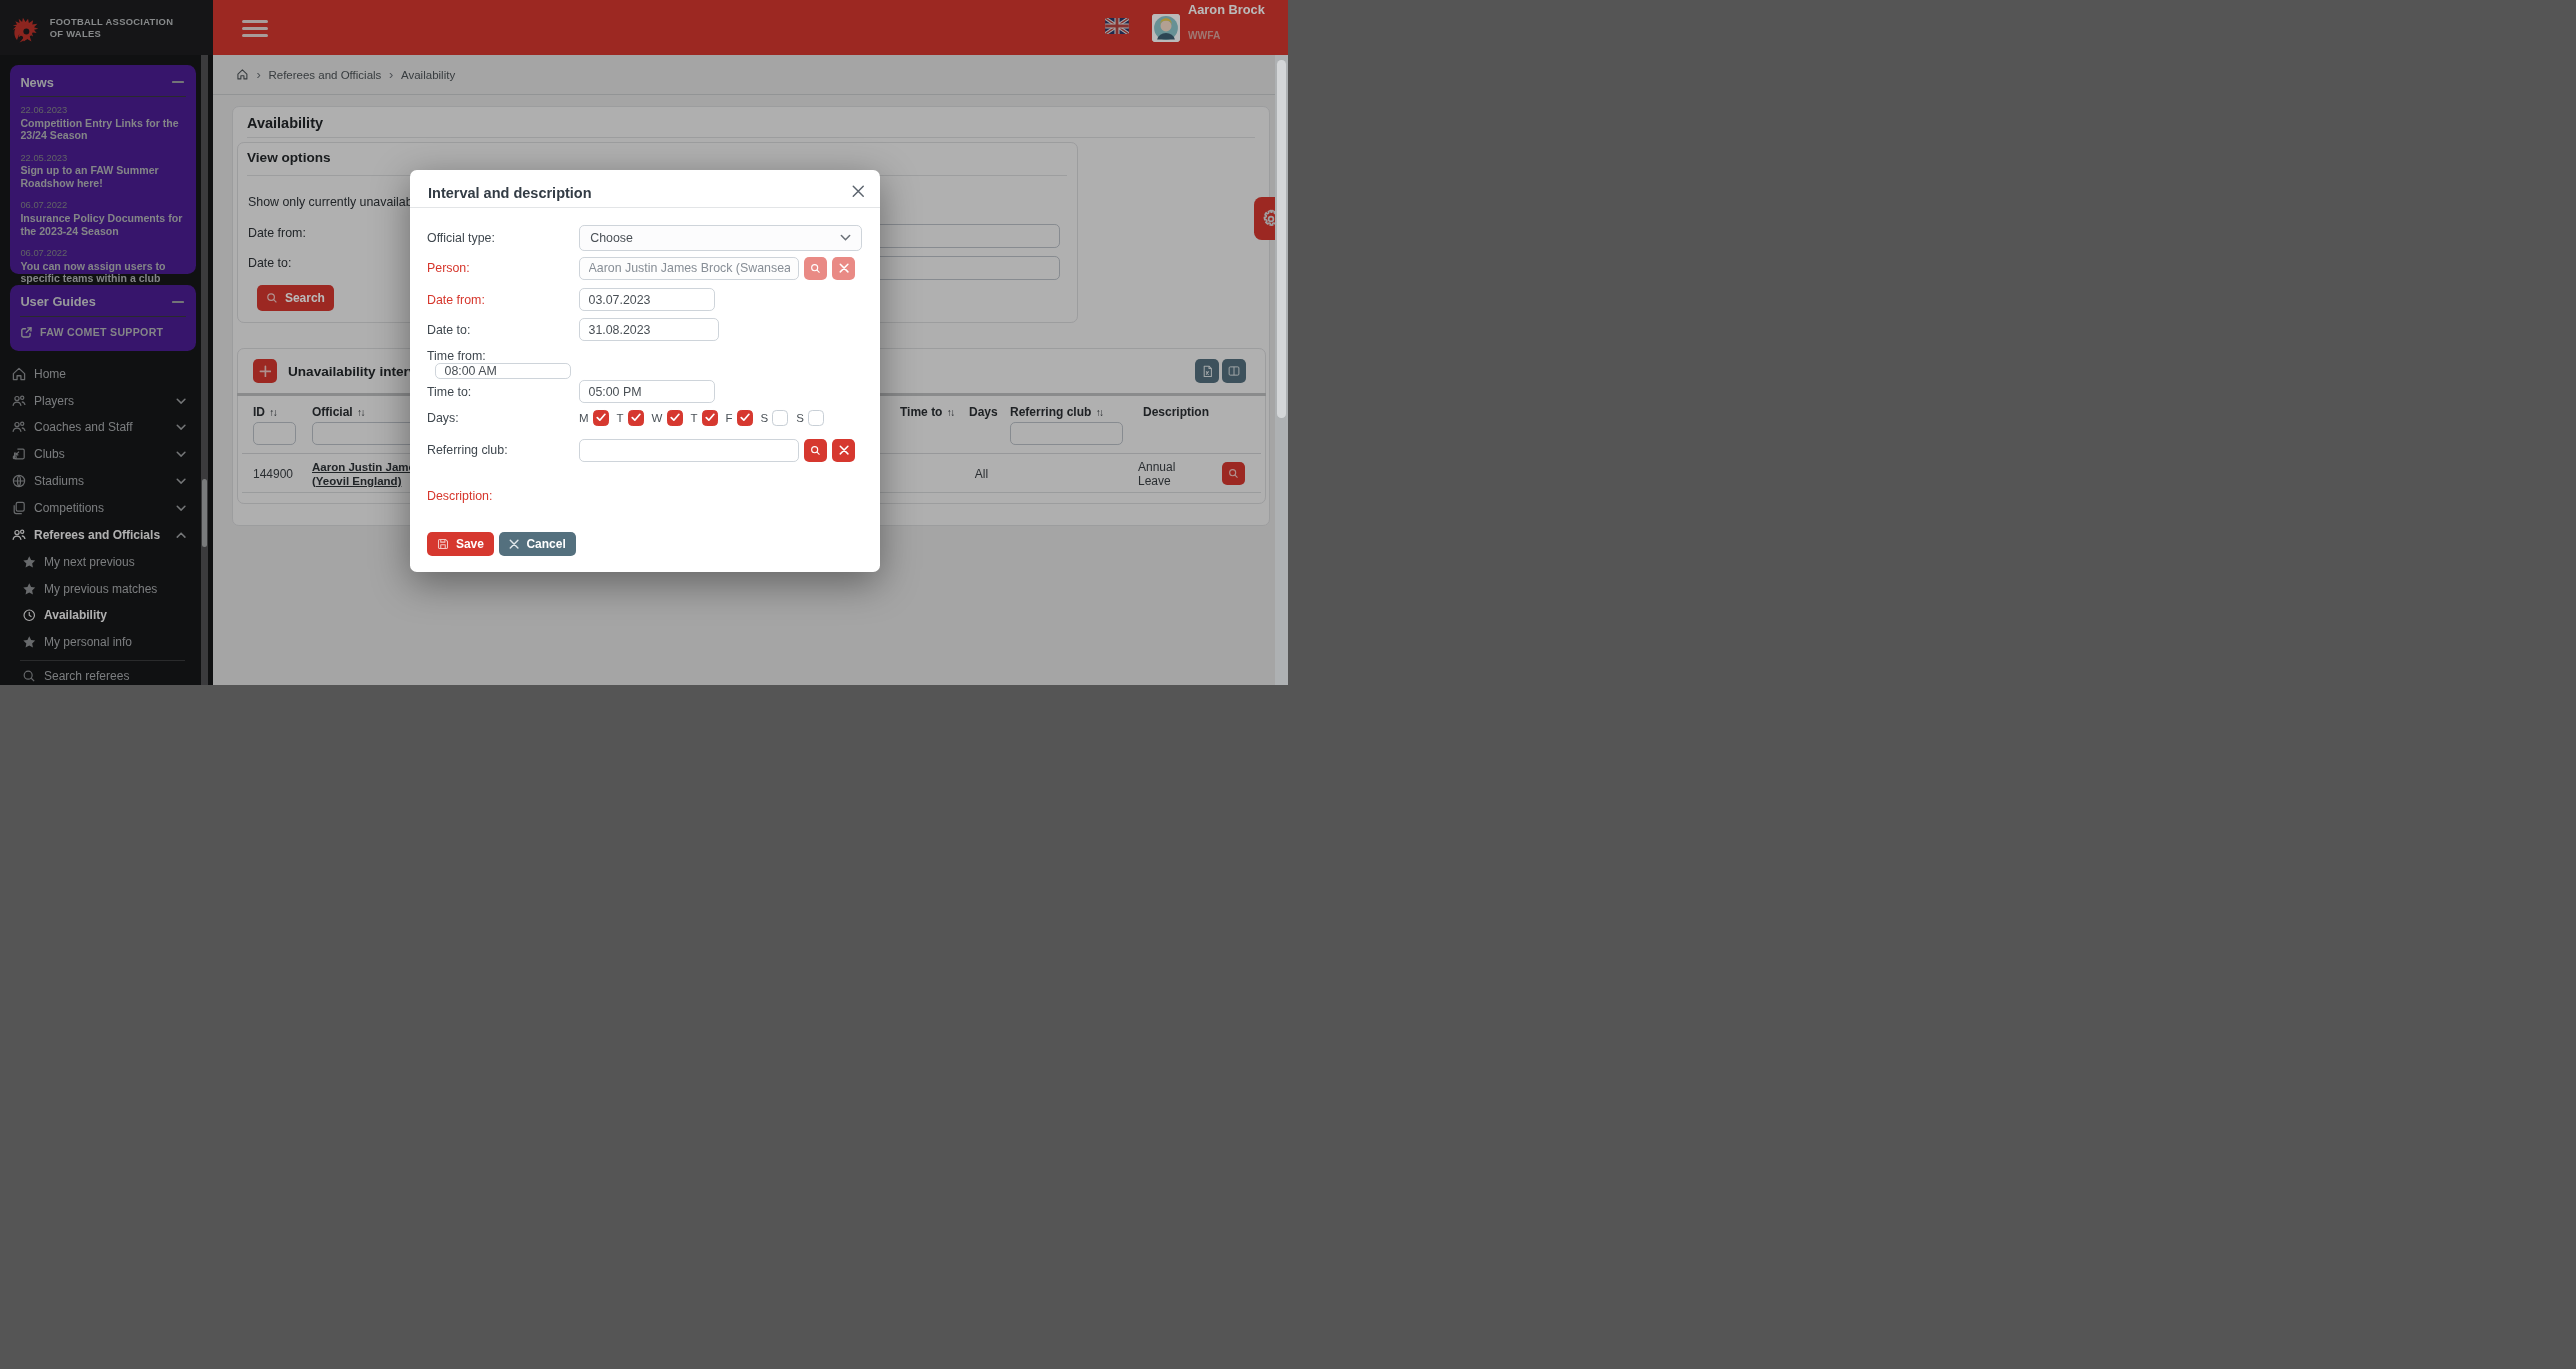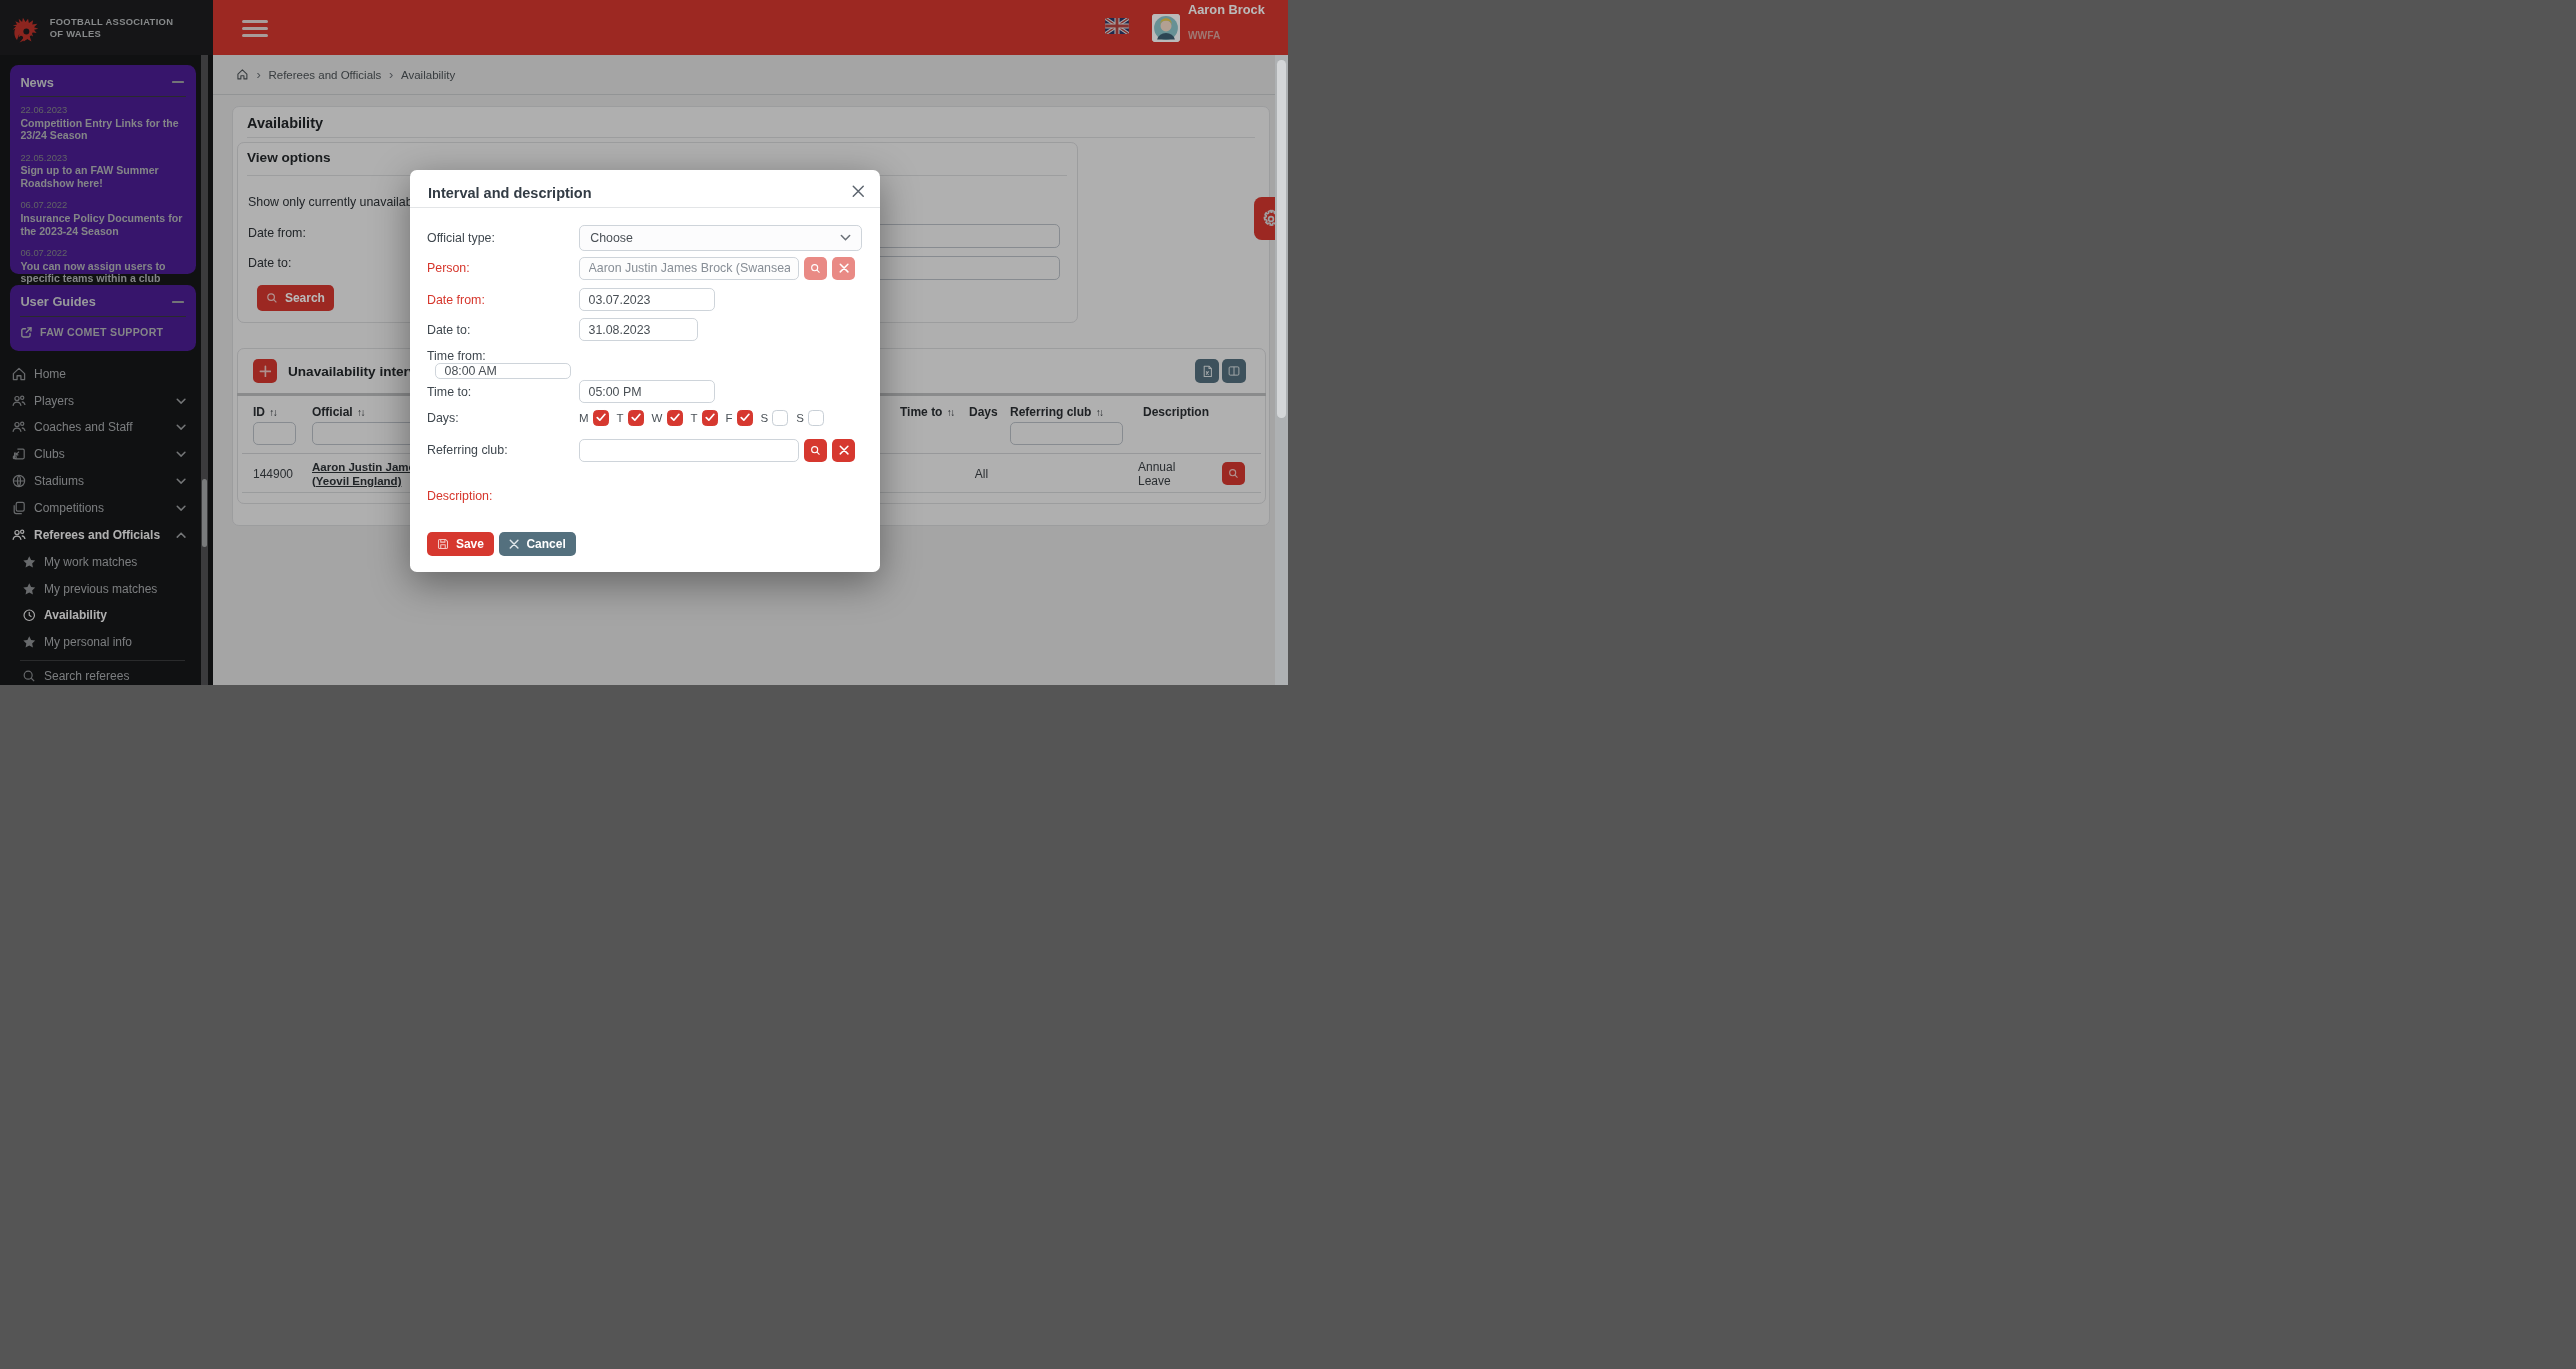--- a/index.html
+++ b/index.html
@@ -275,21 +275,21 @@
             <path d="M1.5 6 6 1.5 10.5 6"></path>
           </svg>
         </span>
     </div>
     <div class="nav-item sub" style="top:496px;">
       <span class="ic">
           <svg viewBox="0 0 20 20" fill="currentColor">
             <path d="M10 1.8l2.5 5.2 5.7.7-4.2 4 1.1 5.6L10 14.5l-5.1 2.8 1.1-5.6-4.2-4 5.7-.7z"></path>
           </svg>
         </span>
-      <span class="lbl">My work matches</span>
+      <span class="lbl">My next previous</span>
     </div>
     <div class="nav-item sub" style="top:523px;">
       <span class="ic">
           <svg viewBox="0 0 20 20" fill="currentColor">
             <path d="M10 1.8l2.5 5.2 5.7.7-4.2 4 1.1 5.6L10 14.5l-5.1 2.8 1.1-5.6-4.2-4 5.7-.7z"></path>
           </svg>
         </span>
       <span class="lbl">My previous matches</span>
     </div>
     <div class="nav-item sub strong" style="top:549px;">
@@ -475,21 +475,21 @@
       </button>
     </div>
 
     <div class="mrow" style="top:118px;height:23px;">
       <span class="mlabel req">Date from:</span>
       <input class="minput" style="width: 136px;" value="03.07.2023">
     </div>
 
     <div class="mrow" style="top:148px;height:23px;">
       <span class="mlabel">Date to:</span>
-      <input class="minput" style="width: 119px;" value="31.08.2023">
+      <input class="minput" style="width: 140px;" value="31.08.2023">
     </div>
 
     <div class="mrow" style="top:179px;height:23px;flex-direction:column;">
       <span class="mlabel">Time from:</span>
       <input class="minput" style="width: 136px;" value="08:00 AM">
     </div>
 
     <div class="mrow" style="top:210px;height:23px;">
       <span class="mlabel">Time to:</span>
       <input class="minput" style="width: 136px;" value="05:00 PM">

